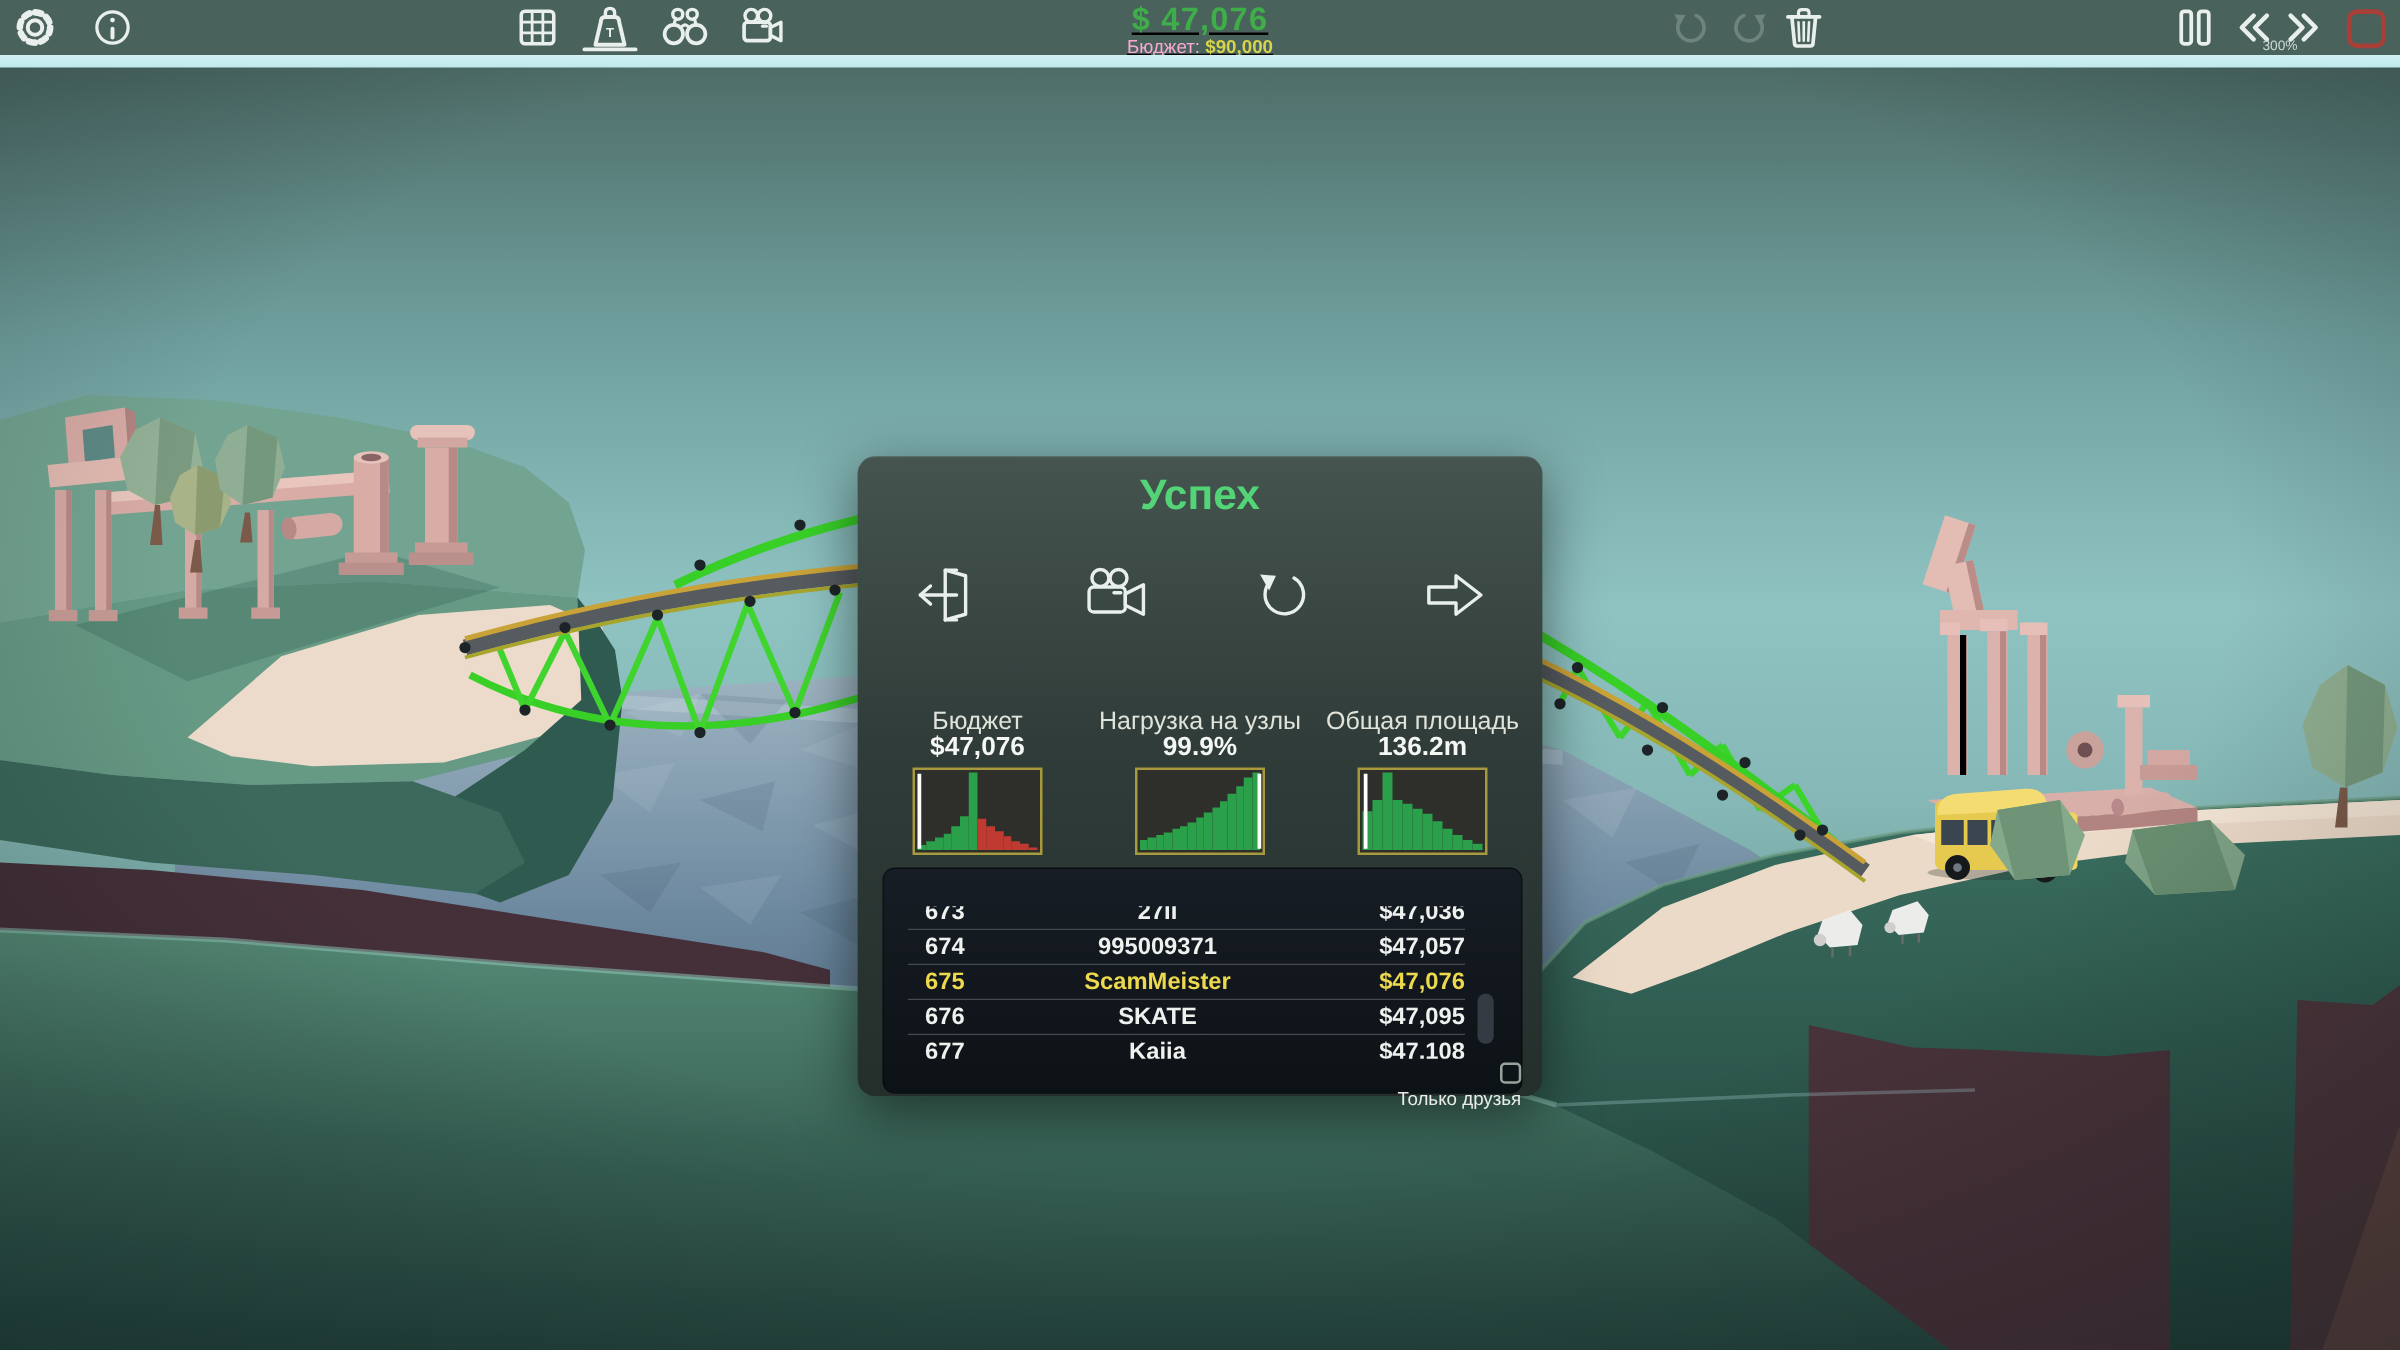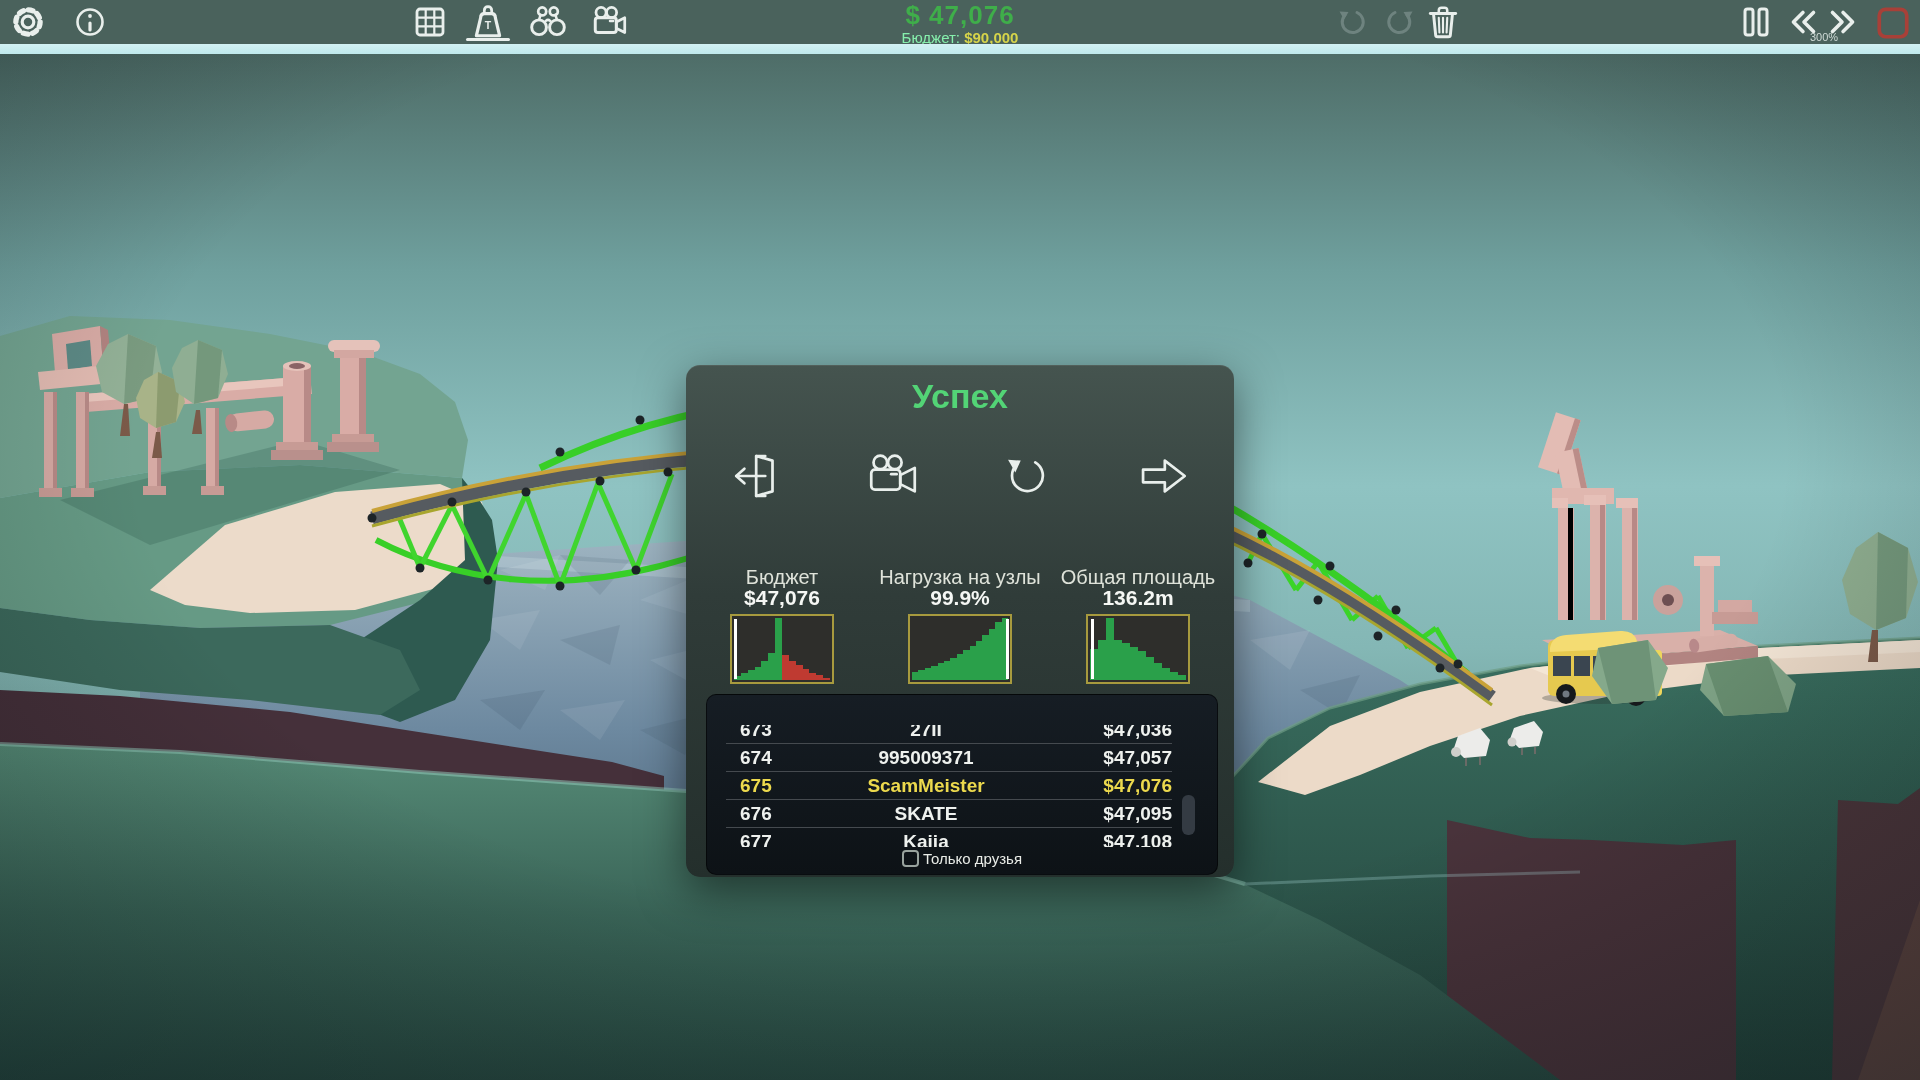--- a/index.html
+++ b/index.html
@@ -7,24 +7,24 @@
          font-family:"Liberation Sans",sans-serif;user-select:none;}
   
   #scene{position:absolute;left:0;top:0;width:1920px;height:1080px;}
   
   #topbar{position:absolute;left:0;top:0;width:1920px;height:44px;background:#4a625c;z-index:30;}
   #topstrip{position:absolute;left:0;top:44px;width:1920px;height:10px;
             background:linear-gradient(#d2f1f3,#bfe9ec);z-index:30;}
   .tb-btn{position:absolute;top:2px;width:40px;height:40px;display:flex;align-items:center;justify-content:center;cursor:pointer;}
   .tb-btn svg{display:block;}
   .tb-active::after{content:"";position:absolute;left:-2px;right:-2px;bottom:1px;height:3px;background:#e9efec;border-radius:2px;}
-  #money{position:absolute;left:50%;top:0;transform:translateX(-50%);text-align:center;z-index:31;}
+  #money{position:absolute;left:50%;top:0;transform:translateX(-50%);text-align:center;z-index:31;text-decoration:underline;}
   #balance{font-size:26px;font-weight:bold;color:#3fae4a;letter-spacing:1px;line-height:30px;}
   #budgetline{font-size:15px;line-height:15px;}
-  #budgetline .lbl{color:#86efac;text-align:center;}
+  #budgetline .lbl{color:#f9a8d4;text-align:center;}
   #budgetline .val{color:#d6d44a;font-weight:bold;}
   #speedlbl{position:absolute;left:1786px;top:31px;width:76px;text-align:center;
             font-size:11px;color:#cfdad6;z-index:31;}
   
   #dialog{position:absolute;left:686px;top:365px;width:548px;height:512px;z-index:20;
           background:linear-gradient(180deg,#45544f 0%,#303c39 45%,#242f2c 100%);
           border-radius:14px;box-shadow:0 14px 45px rgba(0,0,0,.5), inset 0 1px 0 rgba(255,255,255,.07);}
   #dlg-title{margin-top:12px;text-align:center;font-size:34px;font-weight:bold;color:#53d476;}
   #dlg-actions{position:absolute;left:0;top:76px;width:548px;display:flex;justify-content:center;gap:77px;}
   .act-btn{width:58px;height:70px;display:flex;align-items:center;justify-content:center;cursor:pointer;}
@@ -50,21 +50,21 @@
   #lb-rows{position:absolute;left:0;right:0;top:-9px;}
   .lb-row{height:27px;line-height:27px;display:flex;border-bottom:1px solid #454a4f;
           font-size:19px;font-weight:bold;color:#eef1ee;}
   .lb-rank{width:60px;padding-left:14px;}
   .lb-name{flex:1;text-align:center;}
   .lb-score{width:120px;text-align:right;}
   .lb-row.hl{color:#ecd94d;}
   #lb-scroll{position:absolute;right:22px;top:100px;width:13px;height:40px;
              background:#343b43;border-radius:6px;cursor:pointer;}
   #lb-friends{position:absolute;left:0;top:155px;width:100%;display:flex;
-              align-items:flex-end;justify-content:center;gap:4px;}
+              align-items:flex-end;justify-content:center;gap:4px;flex-direction:column;}
   #cb{width:17px;height:17px;border:2px solid #99a39e;border-radius:4px;box-sizing:border-box;cursor:pointer;}
   #cb-label{font-size:15px;color:#e9ece7;}
   .ico{stroke:#e9efec;fill:none;stroke-width:3;stroke-linecap:round;stroke-linejoin:round;}
   .ico-fill{fill:#e9efec;stroke:none;}
   .ico-fill-dim{fill:#6e837f;stroke:none;}
 </style>
 </head>
 <body>
 
 <div id="stage">

